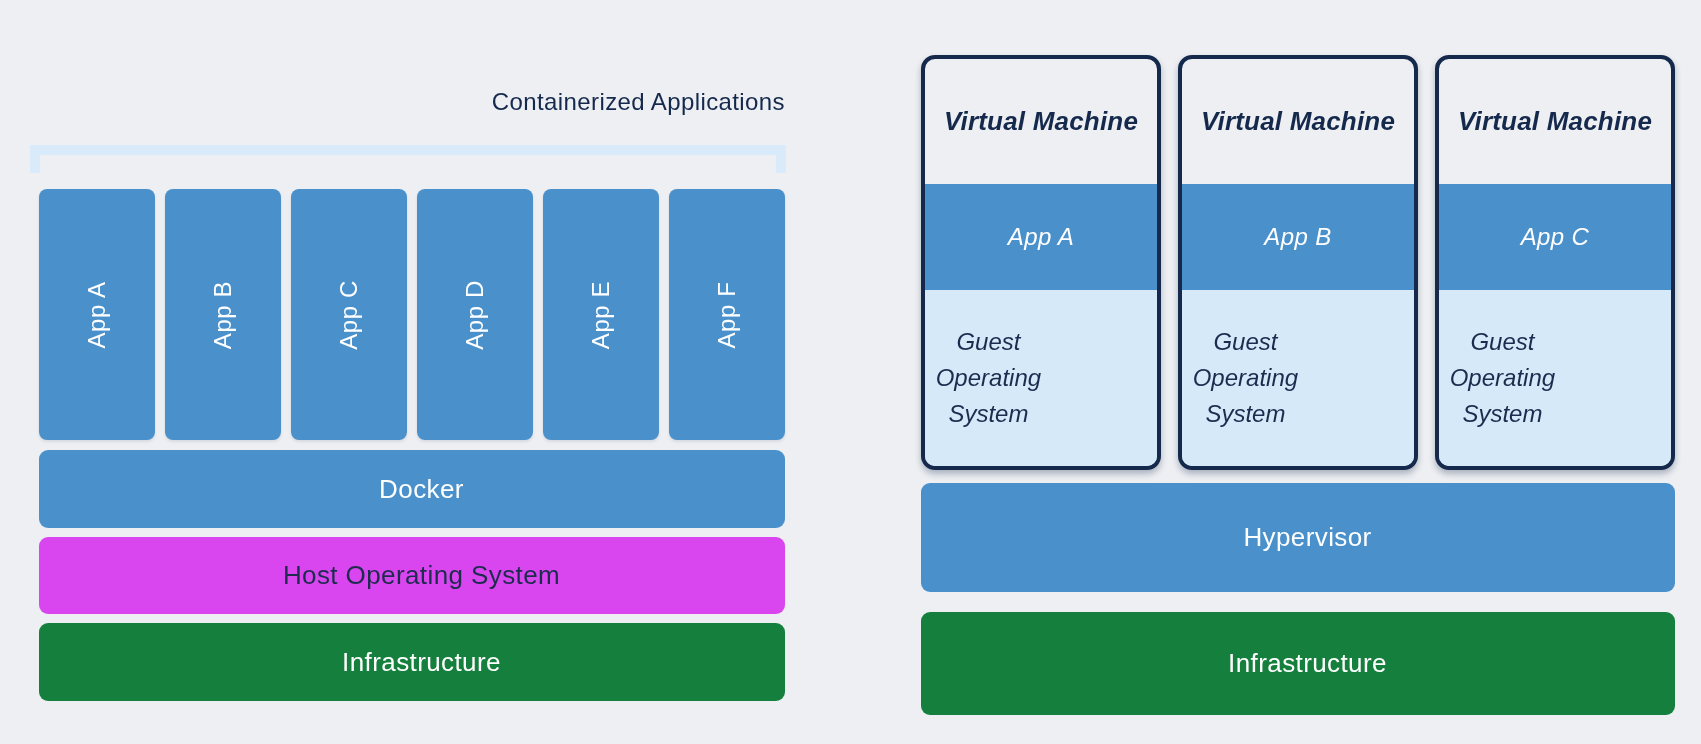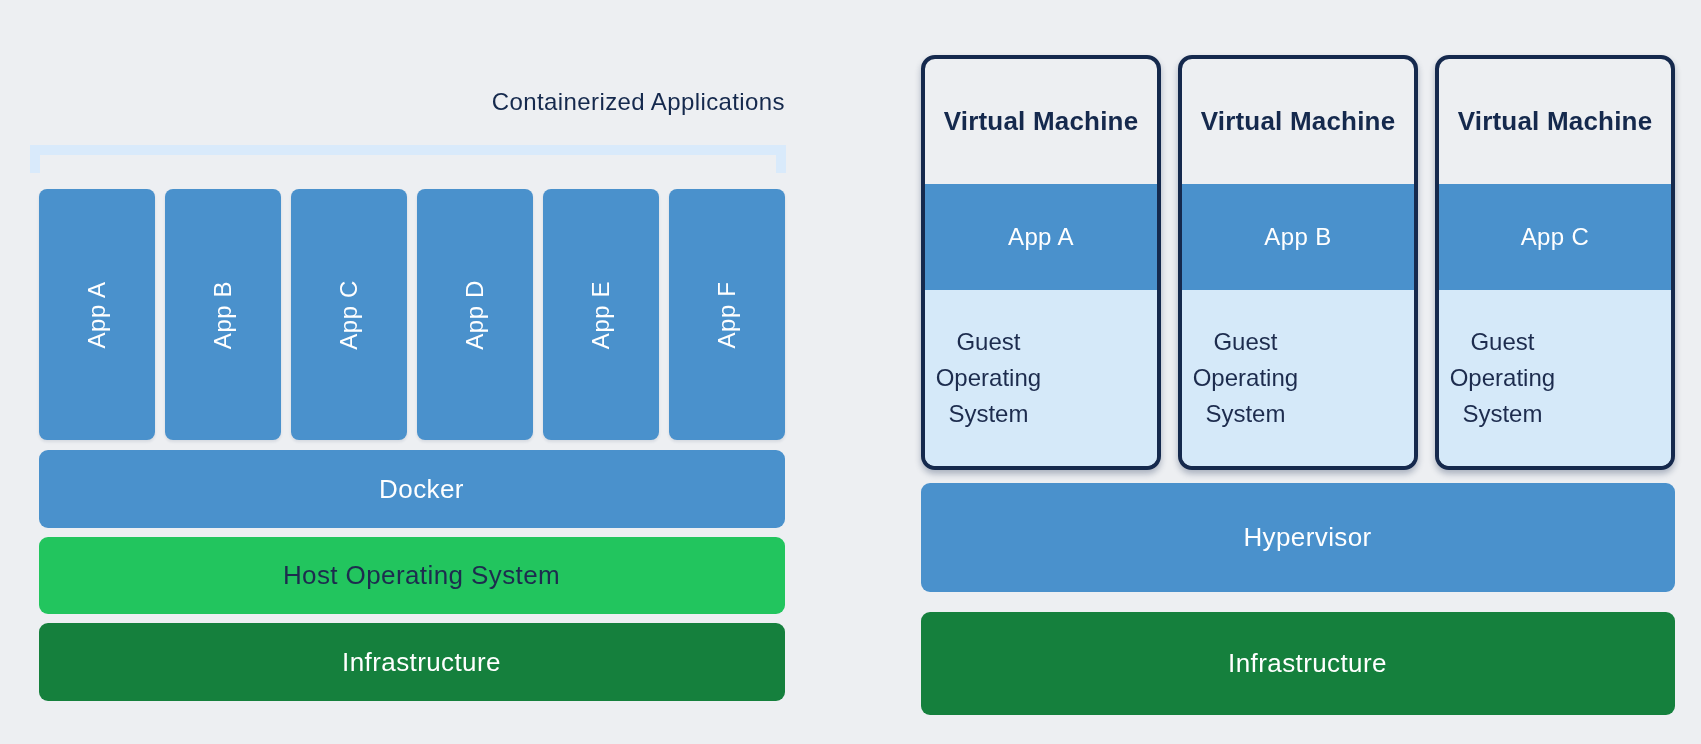--- a/index.html
+++ b/index.html
@@ -67,21 +67,21 @@
     border-radius: 9px;
     display: flex;
     align-items: center;
     justify-content: center;
     font-size: 26px;
     letter-spacing: 0.4px;
     box-sizing: border-box;
     padding-left: 19px;
   }
   .layer.blue  { background: #4a91cc; color: #ffffff; }
-  .layer.light { background: #22c55e; color: #1d2c4e; font-weight: 500; }
+  .layer.light { background: #d946ef; color: #1d2c4e; font-weight: 500; }
   .layer.green { background: #15803d; color: #ffffff; }
 
   .layer.docker  { top: 450px; height: 78px; }
   .layer.host    { top: 537px; height: 77px; }
   .layer.infra-l { top: 623px; height: 78px; }
 
   
   .vm-row {
     position: absolute;
     top: 55px; left: 0; right: 0;
@@ -92,20 +92,21 @@
   .vm-box {
     flex: 1;
     box-sizing: border-box;
     border: 4px solid #15294d;
     border-radius: 14px;
     background: #edeff2;
     overflow: hidden;
     display: flex;
     flex-direction: column;
     box-shadow: 0 4px 6px rgba(21,41,77,0.30);
+    font-style: italic;
   }
   .vm-header {
     height: 125px;
     flex: 0 0 125px;
     display: flex;
     align-items: center;
     justify-content: center;
     font-size: 26px;
     font-weight: 700;
     letter-spacing: 0.2px;

